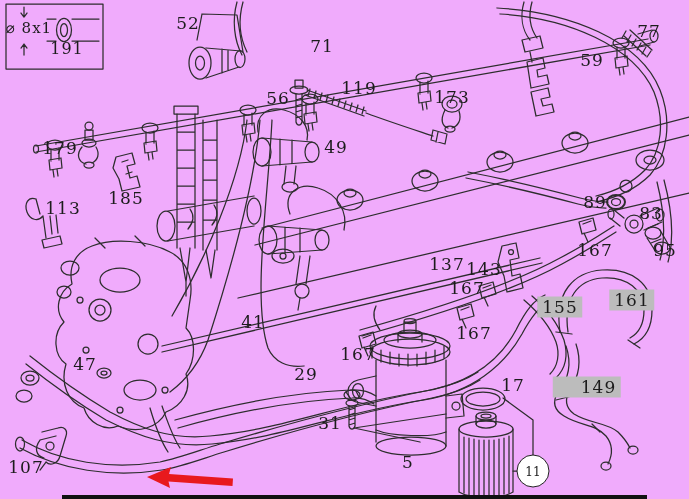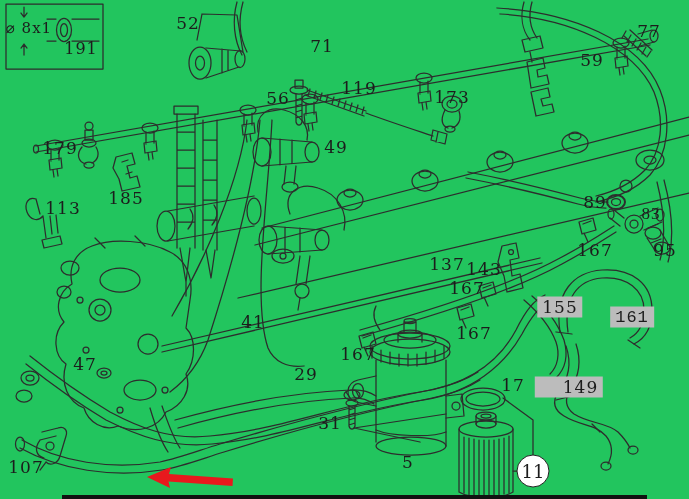--- a/index.html
+++ b/index.html
@@ -1,25 +1,25 @@
 <!DOCTYPE html>
 <html><head>
 <meta charset="utf-8">
 <style>
   html,body{margin:0;padding:0;background:#e9e9e9;}
-  .stage{position:relative;width:689px;height:499px;background:#22c55e;overflow:hidden;
+  .stage{position:relative;width:689px;height:499px;background:#f0abfc;overflow:hidden;
          font-family:"DejaVu Serif",serif;}
   svg{position:absolute;left:0;top:0;}
   #label-layer{position:absolute;left:0;top:0;width:100%;height:100%;}
   .plabel{position:absolute;transform:translate(-50%,-50%);white-space:nowrap;
           font:17px "DejaVu Serif",serif;color:#1c1c1c;letter-spacing:1px;line-height:1;}
   .plabel.gray{background:#bcbcbc;padding:2px 5px;}
   .plabel.balloon{width:31px;height:31px;border:1.6px solid #222;border-radius:50%;
           background:#fff;display:flex;align-items:center;justify-content:center;
-          font-size:18px;letter-spacing:0;}
+          font-size:12px;letter-spacing:0;}
   .plabel.target{background:#f6e60a;border:2.5px solid #e41414;padding:1px 3px;
           font-weight:bold;font-size:15px;color:#8e7e10;letter-spacing:0;margin-top:44px;}
   .plabel.target::first-letter{color:#2438c8;}
   .legend-size{font-size:15px;}
   .legend-part{font-size:16px;}
 </style>
 </head>
 <body>
 
 <div class="stage">
@@ -320,50 +320,50 @@
 
     <rect x="62" y="495" width="585" height="4" fill="#111" stroke="none"></rect>
   </g>
 
   <g>
     <path d="M147 477 L171 467 L169 474 L233 478.5 L232.5 486 L168.5 481.5 L170 488 Z" stroke="none" fill="#e8191d"></path>
   </g>
 </svg>
 
 <span class="plabel legend-size" style="left:29px;top:28px;">⌀ 8x1</span>
-<span class="plabel legend-part" style="left:81px;top:49px;">191</span>
+<span class="plabel legend-part" style="left:67px;top:49px;">191</span>
 
 <div id="label-layer">
       <div class="plabel plain" style="left: 188px; top: 23px;">52</div>
       <div class="plabel plain" style="left: 322px; top: 46px;">71</div>
       <div class="plabel plain" style="left: 649px; top: 31px;">77</div>
       <div class="plabel plain" style="left: 359px; top: 88px;">119</div>
       <div class="plabel plain" style="left: 278px; top: 98px;">56</div>
       <div class="plabel plain" style="left: 452px; top: 77px; margin-top: 20px;">173</div>
       <div class="plabel plain" style="left: 548px; top: 60px; margin-left: 44px;">59</div>
       <div class="plabel plain" style="left: 336px; top: 147px;">49</div>
       <div class="plabel plain" style="left: 60px; top: 148px;">179</div>
       <div class="plabel plain" style="left: 126px; top: 198px;">185</div>
       <div class="plabel plain" style="left: 63px; top: 208px;">113</div>
       <div class="plabel plain" style="left: 595px; top: 202px;">89</div>
-      <div class="plabel plain" style="left: 651px; top: 213px; font-family: Liberation Serif, serif;">83</div>
+      <div class="plabel plain" style="left: 651px; top: 213px;">83</div>
       <div class="plabel plain" style="left: 595px; top: 250px;">167</div>
       <div class="plabel plain" style="left: 665px; top: 250px;">95</div>
       <div class="plabel gray" style="left: 560px; top: 262px; margin-top: 45px;">155</div>
       <div class="plabel plain" style="left: 447px; top: 264px;">137</div>
       <div class="plabel plain" style="left: 484px; top: 269px;">143</div>
       <div class="plabel plain" style="left: 467px; top: 288px;">167</div>
-      <div class="plabel gray" style="left: 632px; top: 317px; font-family: Liberation Mono, monospace;">161</div>
+      <div class="plabel gray" style="left: 632px; top: 300px;">161</div>
       <div class="plabel plain" style="left: 253px; top: 322px;">41</div>
       <div class="plabel plain" style="left: 474px; top: 333px;">167</div>
       <div class="plabel plain" style="left: 358px; top: 354px;">167</div>
       <div class="plabel plain" style="left: 306px; top: 374px;">29</div>
       <div class="plabel plain" style="left: 85px; top: 364px;">47</div>
       <div class="plabel plain" style="left: 513px; top: 385px;">17</div>
-      <div class="plabel gray" style="left: 569px; top: 387px; padding-left: 28px;">149</div>
+      <div class="plabel gray" style="left: 587px; top: 387px; padding-left: 28px;">149</div>
       <div class="plabel plain" style="left: 330px; top: 423px;">31</div>
       <div class="plabel plain" style="left: 408px; top: 462px;">5</div>
       <div class="plabel plain" style="left: 26px; top: 467px;">107</div>
       <div class="plabel balloon" style="left: 533px; top: 471px;">11</div>
       <div class="plabel target" style="left: 127px; top: 479px;">135</div>
     </div>
 
 </div>
 
 </body></html>

